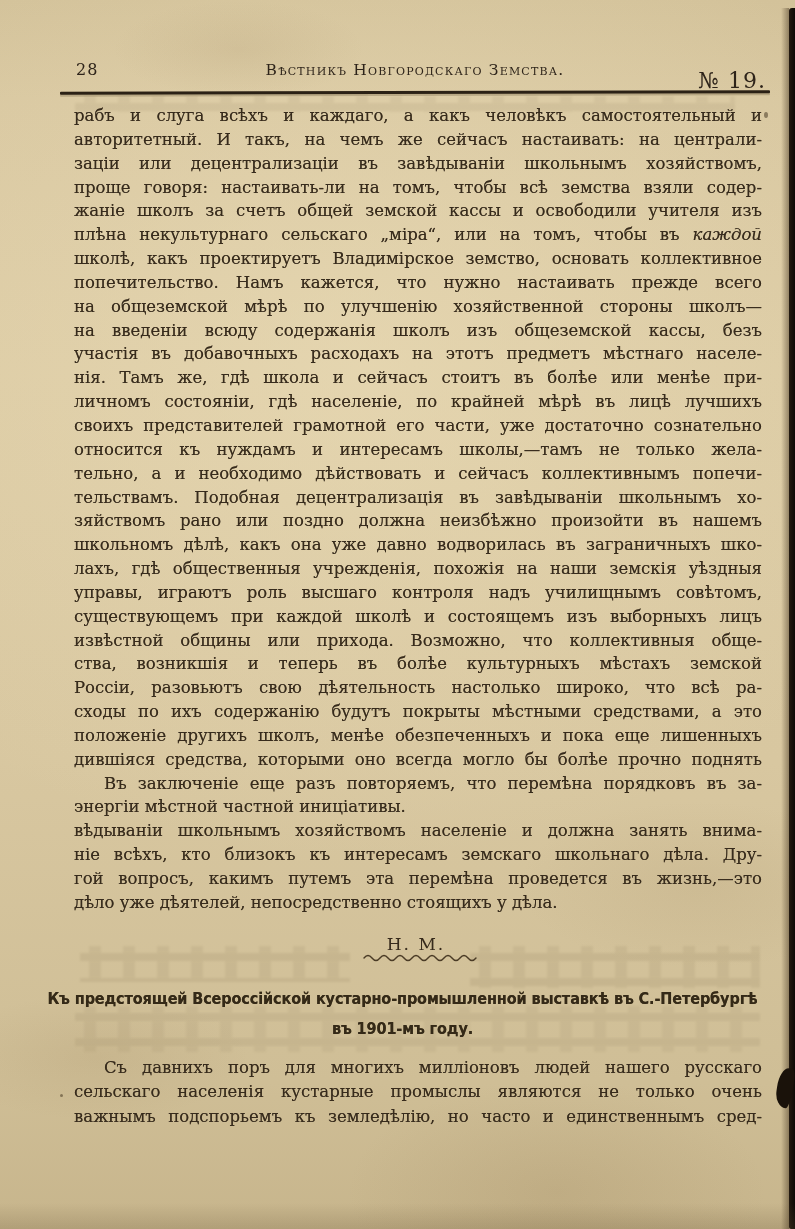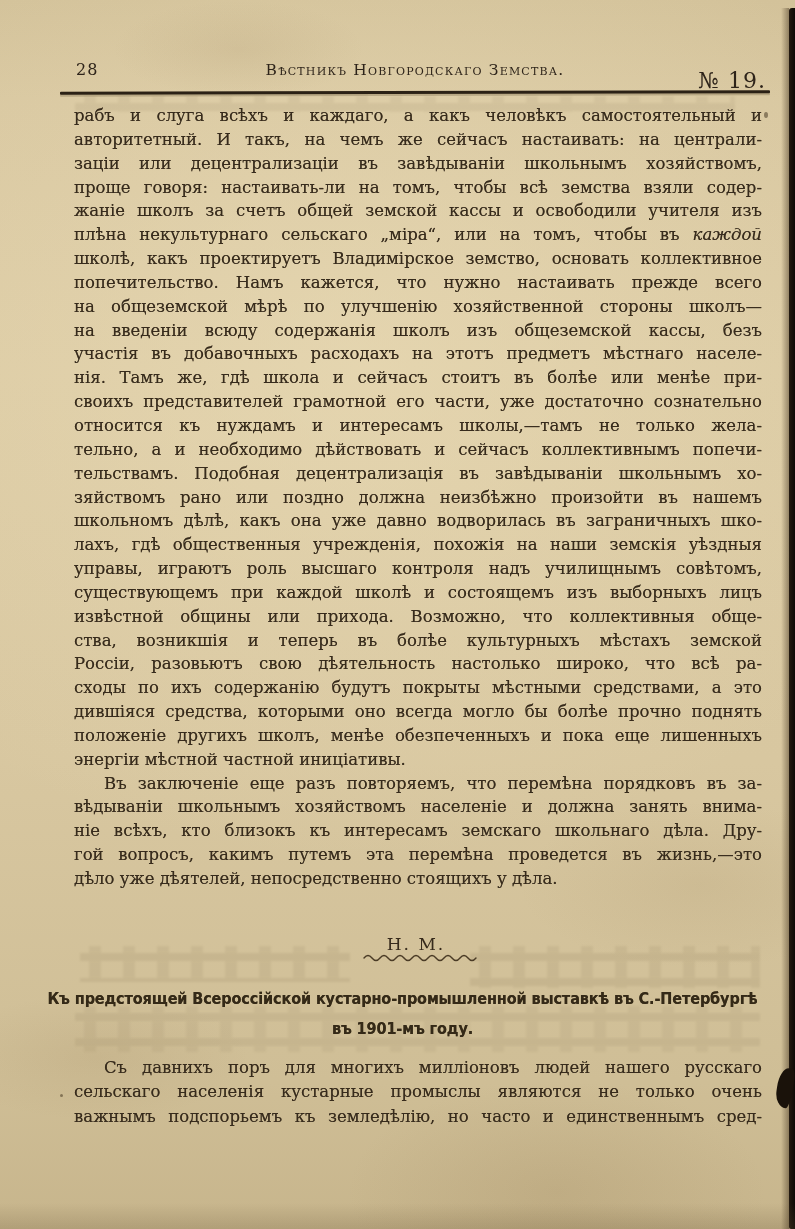--- a/index.html
+++ b/index.html
@@ -119,37 +119,38 @@
       <div class="line">заціи или децентрализаціи въ завѣдываніи школьнымъ хозяйствомъ,</div>
       <div class="line">проще говоря: настаивать-ли на томъ, чтобы всѣ земства взяли содер-</div>
       <div class="line">жаніе школъ за счетъ общей земской кассы и освободили учителя изъ</div>
       <div class="line">плѣна некультурнаго сельскаго „міра“, или на томъ, чтобы въ <i>каждой</i></div>
       <div class="line">школѣ, какъ проектируетъ Владимірское земство, основать коллективное</div>
       <div class="line">попечительство. Намъ кажется, что нужно настаивать прежде всего</div>
       <div class="line">на общеземской мѣрѣ по улучшенію хозяйственной стороны школъ—</div>
       <div class="line">на введеніи всюду содержанія школъ изъ общеземской кассы, безъ</div>
       <div class="line">участія въ добавочныхъ расходахъ на этотъ предметъ мѣстнаго населе-</div>
       <div class="line">нія. Тамъ же, гдѣ школа и сейчасъ стоитъ въ болѣе или менѣе при-</div>
+      <div class="line">личномъ состояніи, гдѣ населеніе, по крайней мѣрѣ въ лицѣ лучшихъ</div>
       <div class="line">своихъ представителей грамотной его части, уже достаточно сознательно</div>
       <div class="line">относится къ нуждамъ и интересамъ школы,—тамъ не только жела-</div>
       <div class="line">тельно, а и необходимо дѣйствовать и сейчасъ коллективнымъ попечи-</div>
       <div class="line">тельствамъ. Подобная децентрализація въ завѣдываніи школьнымъ хо-</div>
       <div class="line">зяйствомъ рано или поздно должна неизбѣжно произойти въ нашемъ</div>
       <div class="line">школьномъ дѣлѣ, какъ она уже давно водворилась въ заграничныхъ шко-</div>
       <div class="line">лахъ, гдѣ общественныя учрежденія, похожія на наши земскія уѣздныя</div>
       <div class="line">управы, играютъ роль высшаго контроля надъ училищнымъ совѣтомъ,</div>
       <div class="line">существующемъ при каждой школѣ и состоящемъ изъ выборныхъ лицъ</div>
       <div class="line">извѣстной общины или прихода. Возможно, что коллективныя обще-</div>
       <div class="line">ства, возникшія и теперь въ болѣе культурныхъ мѣстахъ земской</div>
       <div class="line">Россіи, разовьютъ свою дѣятельность настолько широко, что всѣ ра-</div>
       <div class="line">сходы по ихъ содержанію будутъ покрыты мѣстными средствами, а это</div>
+      <div class="line">положеніе другихъ школъ, менѣе обезпеченныхъ и пока еще лишенныхъ</div>
       <div class="line">дившіяся средства, которыми оно всегда могло бы болѣе прочно поднять</div>
-      <div class="line">положеніе другихъ школъ, менѣе обезпеченныхъ и пока еще лишенныхъ</div>
+      <div class="line indent">Въ заключеніе еще разъ повторяемъ, что перемѣна порядковъ въ за-</div>
       <div class="line last">энергіи мѣстной частной иниціативы.</div>
-      <div class="line indent">Въ заключеніе еще разъ повторяемъ, что перемѣна порядковъ въ за-</div>
       <div class="line">вѣдываніи школьнымъ хозяйствомъ населеніе и должна занять внима-</div>
       <div class="line">ніе всѣхъ, кто близокъ къ интересамъ земскаго школьнаго дѣла. Дру-</div>
       <div class="line">гой вопросъ, какимъ путемъ эта перемѣна проведется въ жизнь,—это</div>
       <div class="line last">дѣло уже дѣятелей, непосредственно стоящихъ у дѣла.</div>
     </div>
 
   <div class="signature">Н. М.</div>
 
   <div class="squiggle">
     <svg width="120" height="12" viewBox="0 0 120 12">

